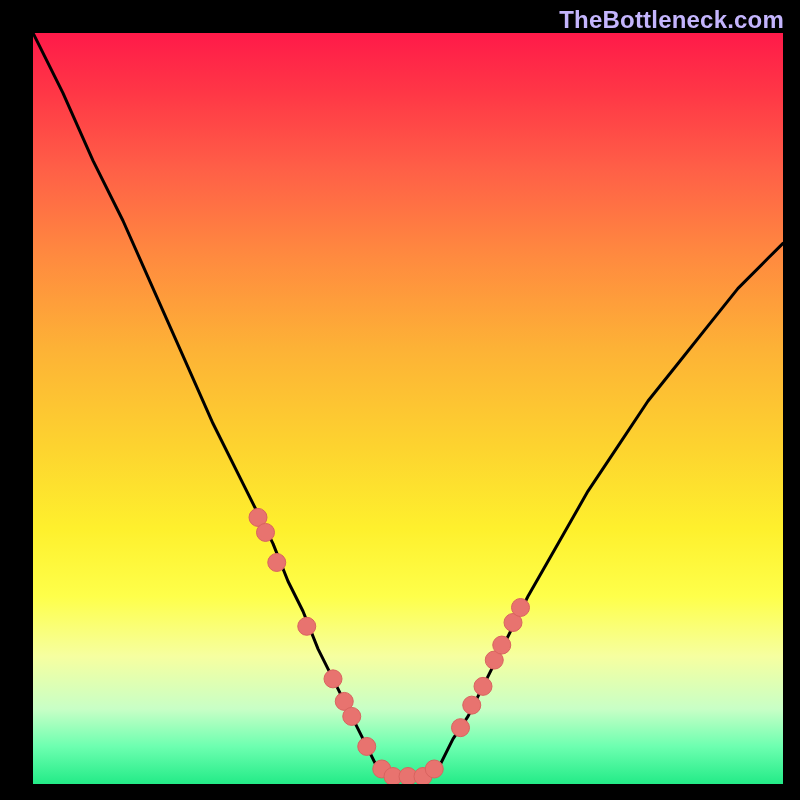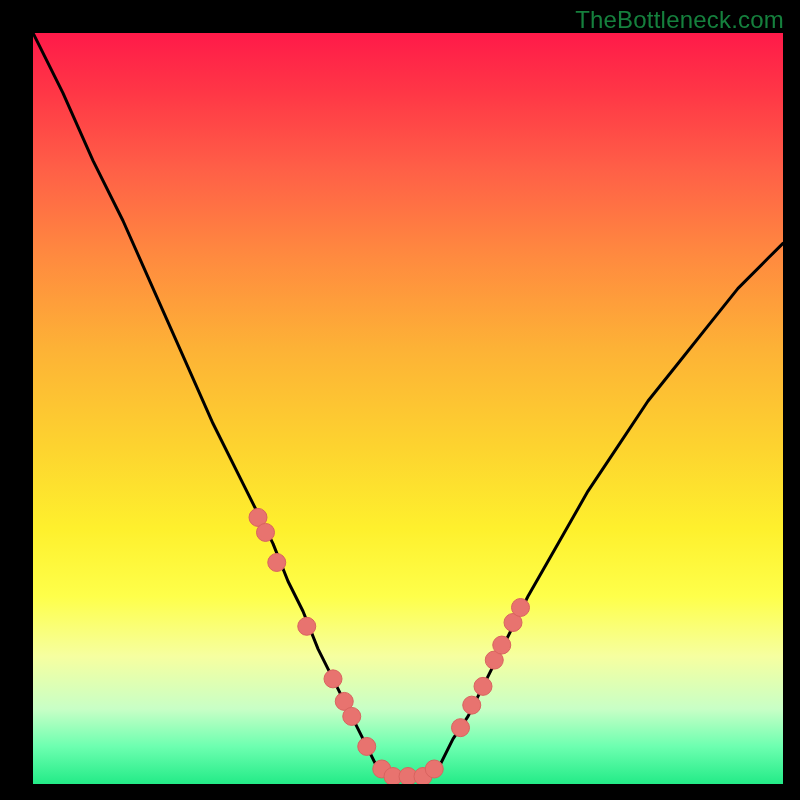--- a/index.html
+++ b/index.html
@@ -33,23 +33,23 @@
       #feff4a 75%,
       #f6ffa0 83%,
       #c8ffc6 90%,
       #6dffb0 95%,
       #23eb87 100%);
   }
   .watermark {
     position: absolute;
     top: 6px;
     right: 16px;
-    color: #15803d;
+    color: #c4b5fd;
     font-size: 24px;
-    font-weight: 400;
+    font-weight: 700;
     letter-spacing: 0.2px;
     user-select: none;
   }
   svg.curves {
     position: absolute;
     left: 0;
     top: 0;
     width: 750px;
     height: 751px;
   }

